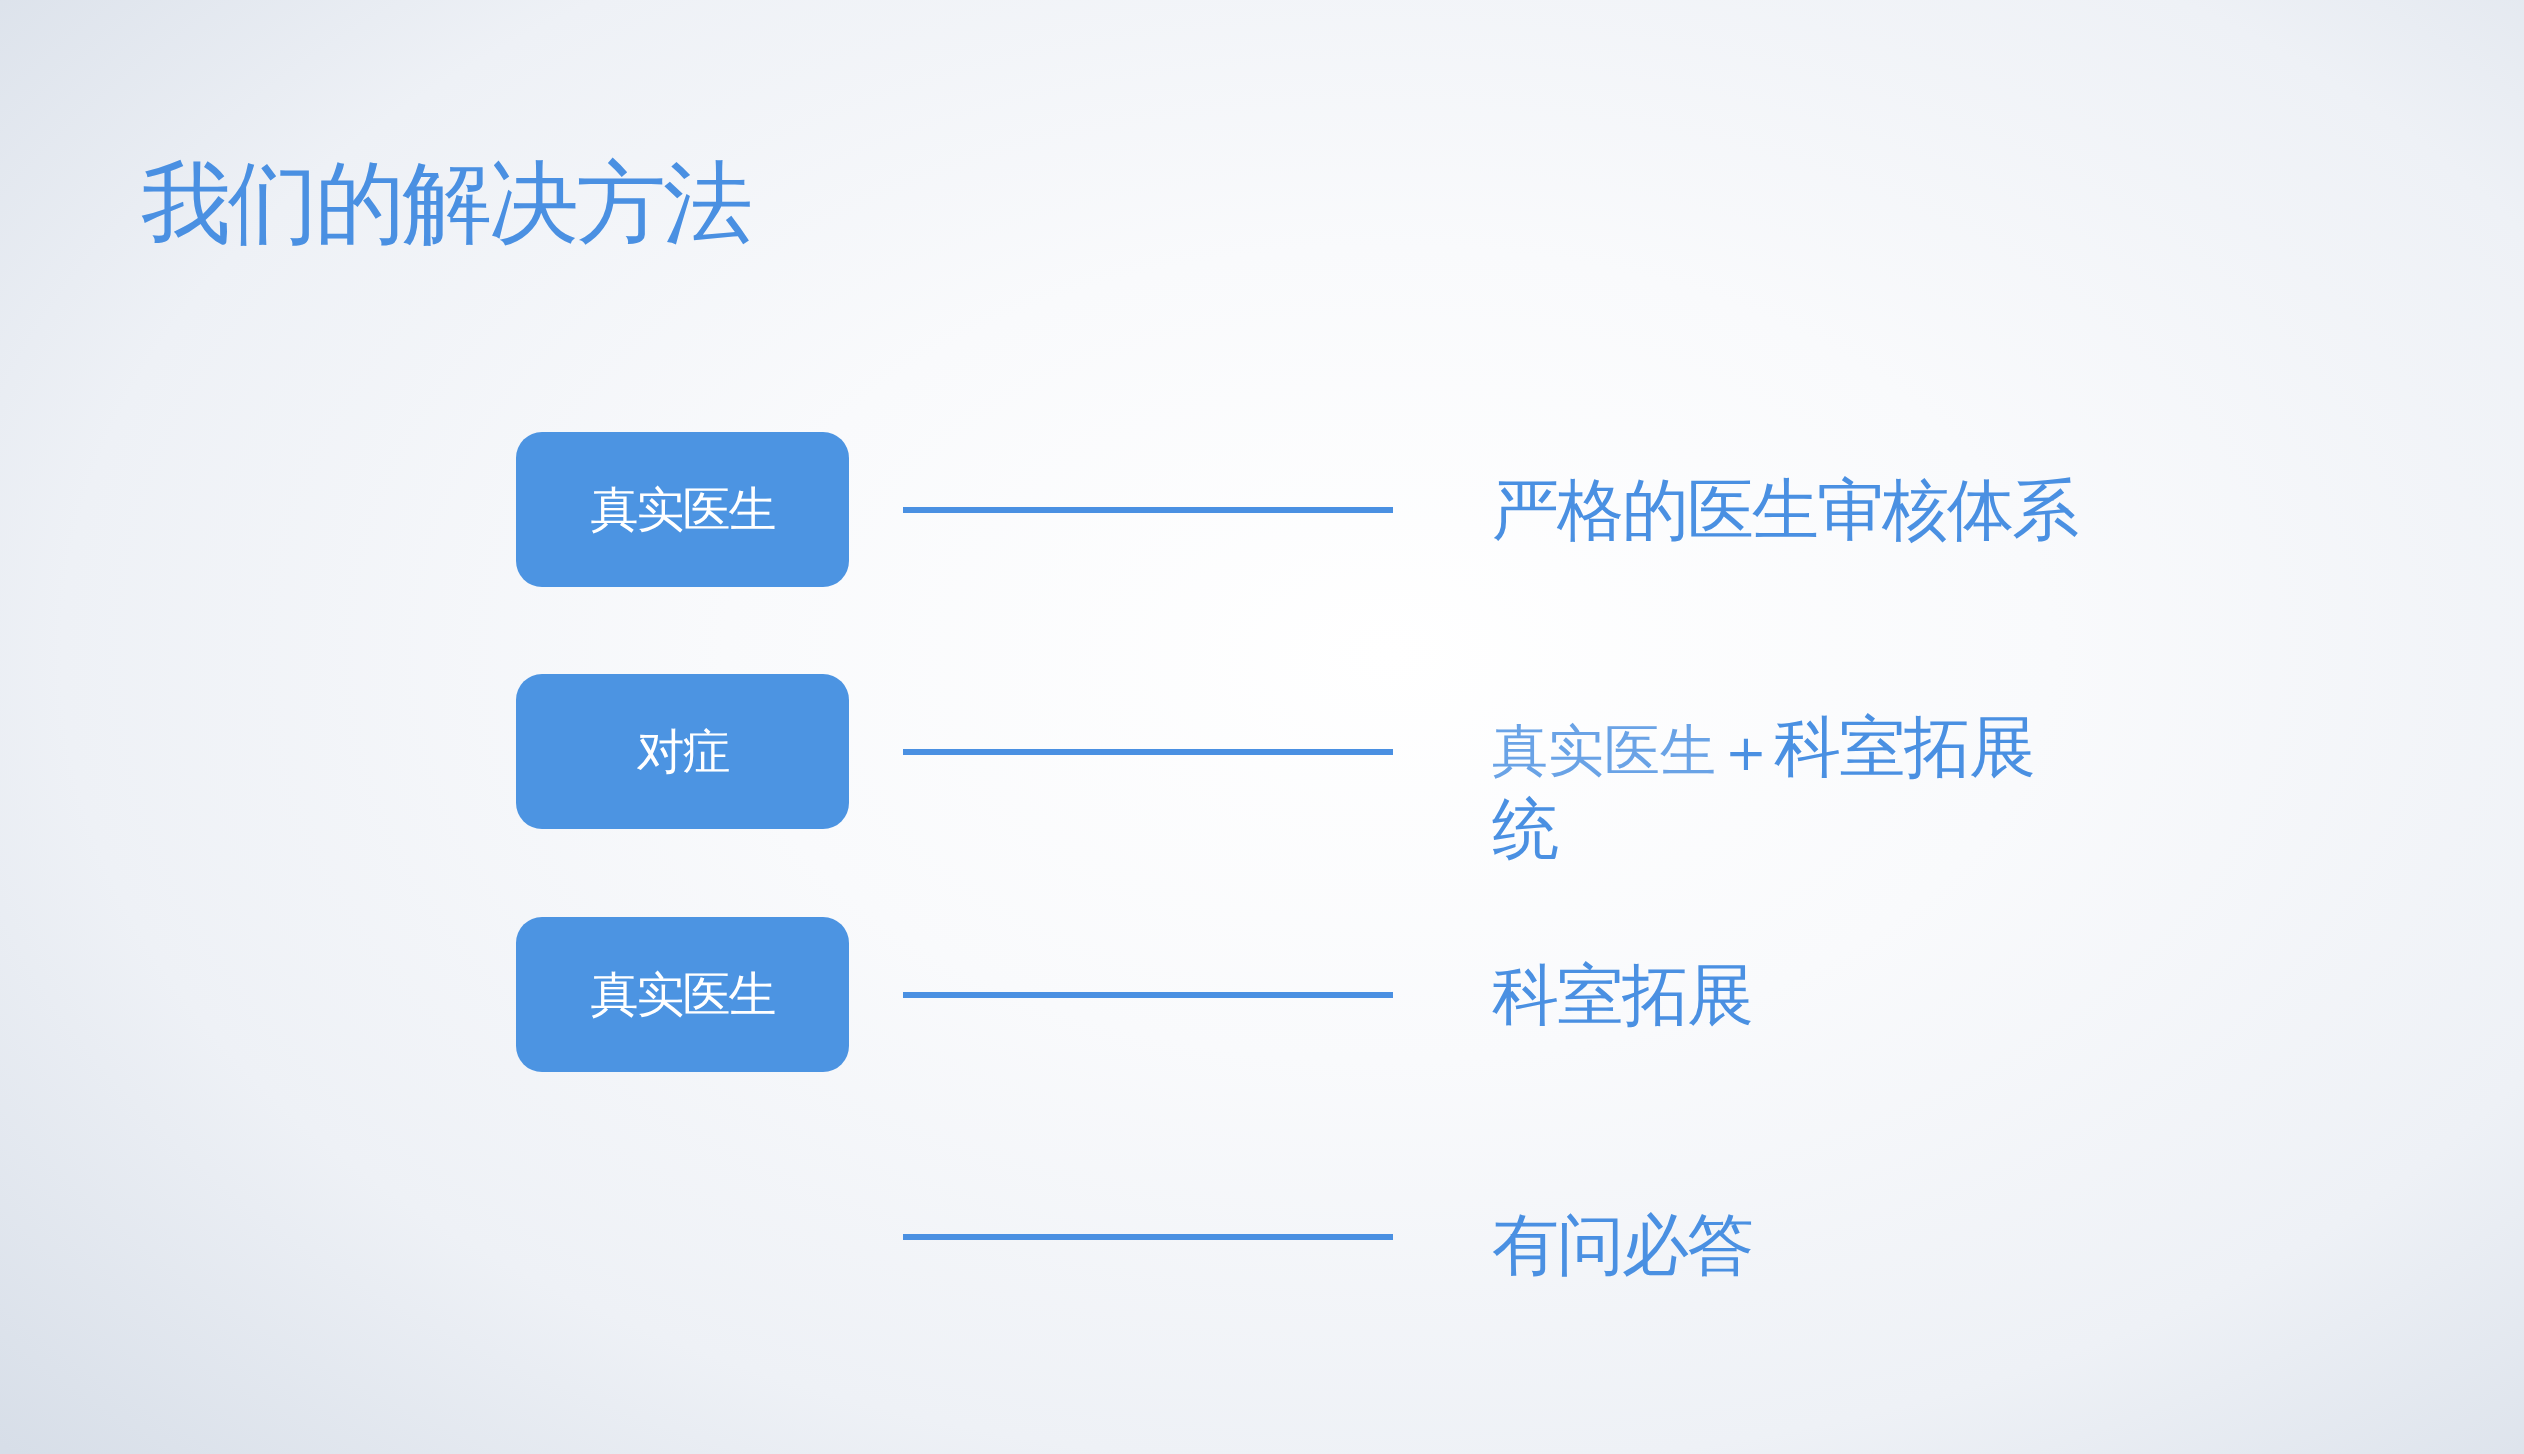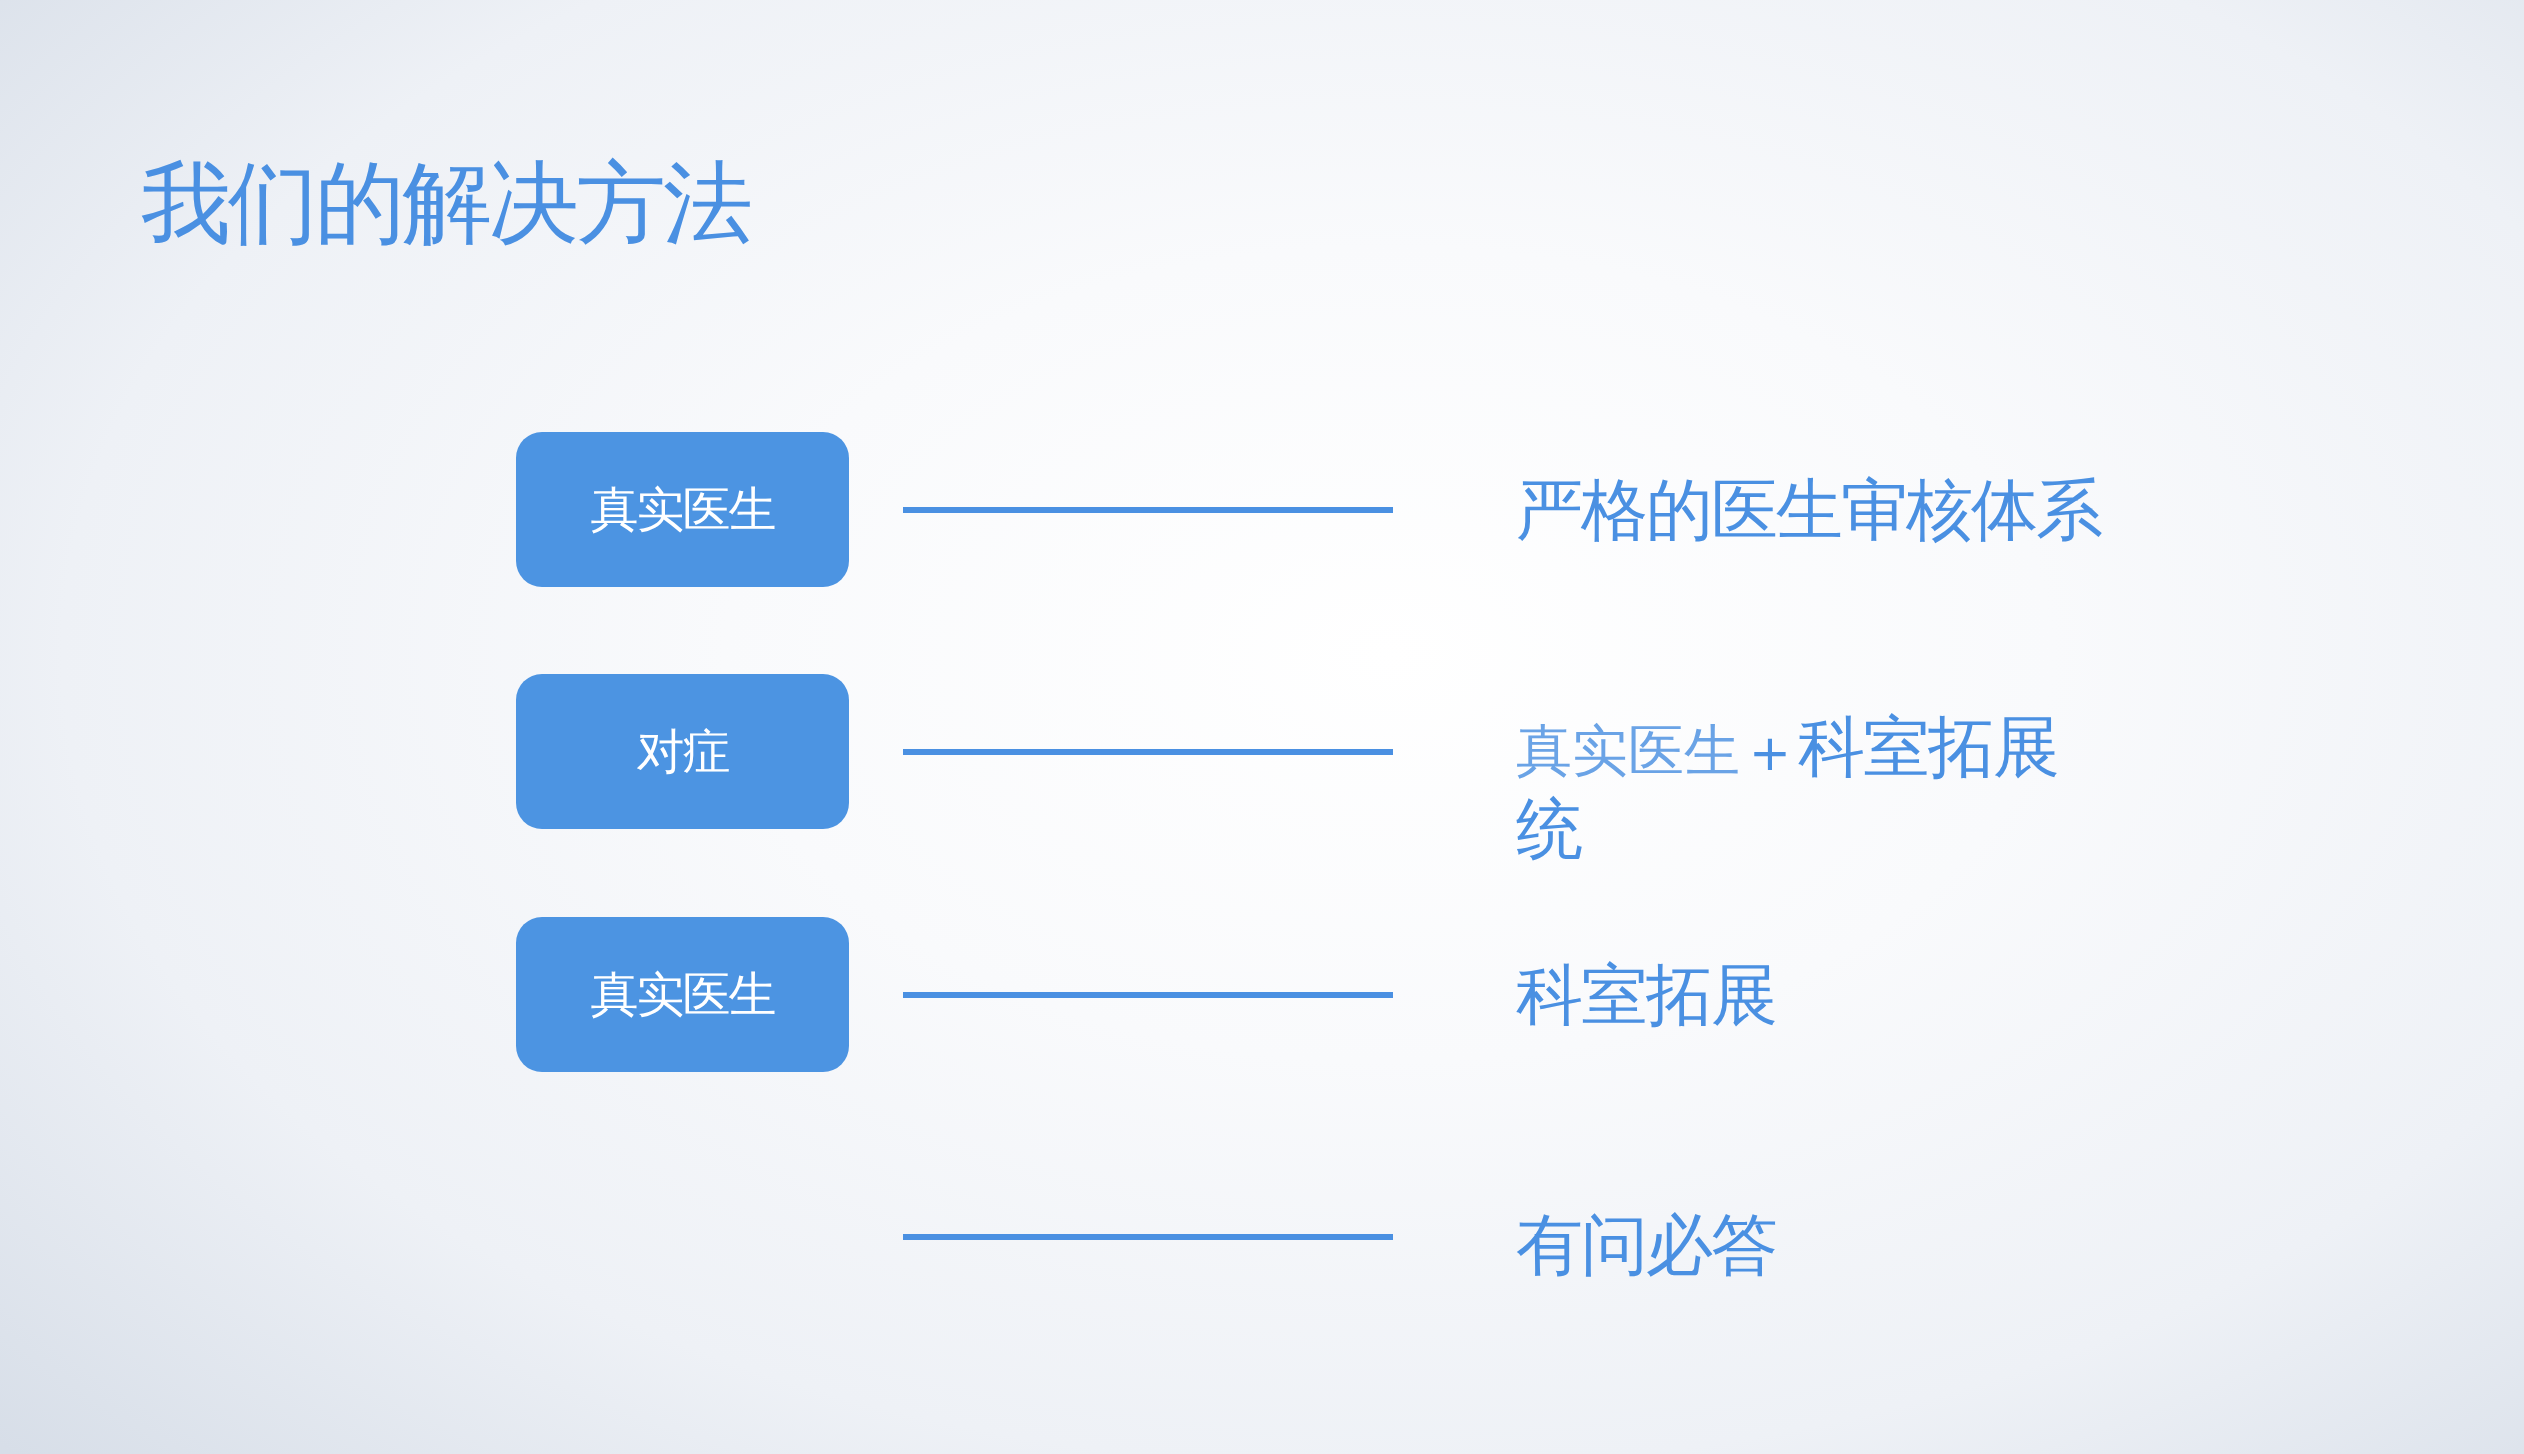--- a/index.html
+++ b/index.html
@@ -19,21 +19,21 @@
       background: #4c94e2; border-radius: 26px;
       display: flex; align-items: center; justify-content: center;
       color: #ffffff; font-size: 48px; letter-spacing: -2px; white-space: nowrap;
     }
     .connector {
       position: absolute; left: 903px; top: 75px; width: 490px; height: 5.6px;
       background: #4a90e2;
     }
     .desc {
       position: absolute; left: 1492px; color: #4a90e2;
-      font-size: 67px; line-height: 76px; letter-spacing: -2px; white-space: nowrap; margin-left: 24px;
+      font-size: 67px; line-height: 76px; letter-spacing: -2px; white-space: nowrap;
     }
     .desc .light { font-family: "DejaVu Serif", serif; font-size: 56px; color: #6aa3e6; letter-spacing: 0; }
     .desc .plus { font-size: 50px; margin: 0 9px; }
   </style>
 </head>
 <body>
 
 <div class="title">我们的解决方法</div>
 
 <div class="row" style="top:432px;">

